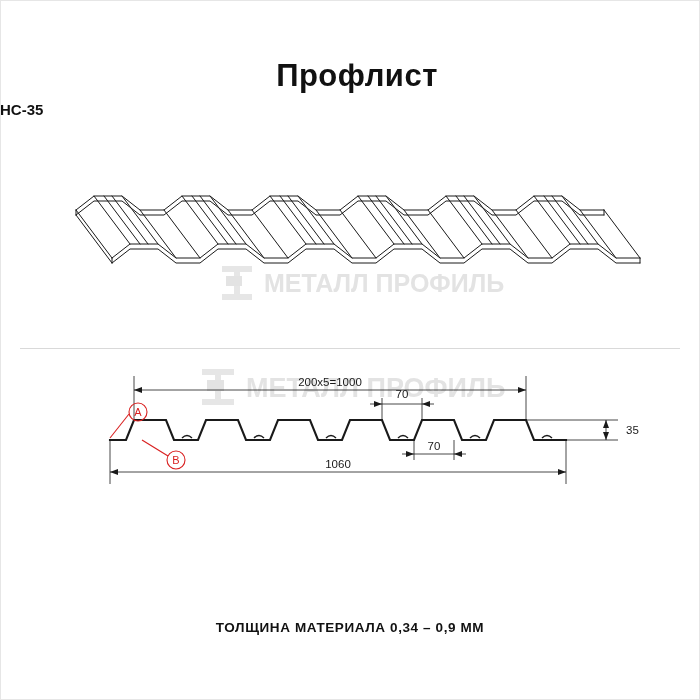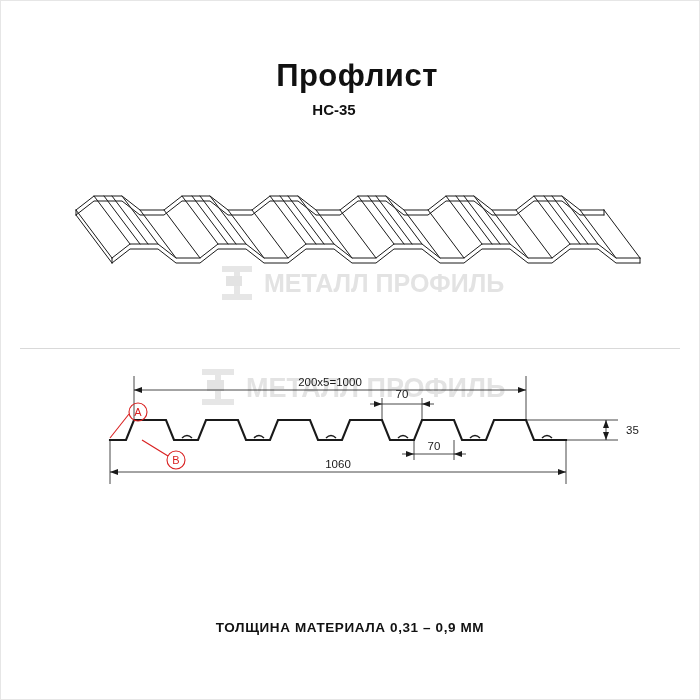--- a/index.html
+++ b/index.html
@@ -38,21 +38,20 @@
     font-size: 31px;
     font-weight: bold;
     letter-spacing: 0.5px;
     color: #111111;
   }
   .subtitle {
     position: absolute;
     top: 101px;
     left: 0;
     width: 668px;
-    text-align: center;
     font-size: 15px;
     font-weight: bold;
     color: #111111;
   }
   .divider {
     position: absolute;
     left: 20px;
     top: 348px;
     width: 660px;
     height: 1px;
@@ -261,15 +260,15 @@
 
       <g>
         <circle cx="106" cy="92" r="9" fill="none" stroke="#d92121" stroke-width="1.1"></circle>
         <path d="M98 88 L72 72" stroke="#d92121" stroke-width="1.1" fill="none"></path>
         <text x="106" y="96" text-anchor="middle" font-size="11" fill="#d92121">B</text>
       </g>
 
     </svg>
   </div>
 
-  <div class="footer-note">ТОЛЩИНА МАТЕРИАЛА 0,31 – 0,9 ММ</div>
+  <div class="footer-note">ТОЛЩИНА МАТЕРИАЛА 0,34 – 0,9 ММ</div>
 
 </div>
 
 </body></html>

